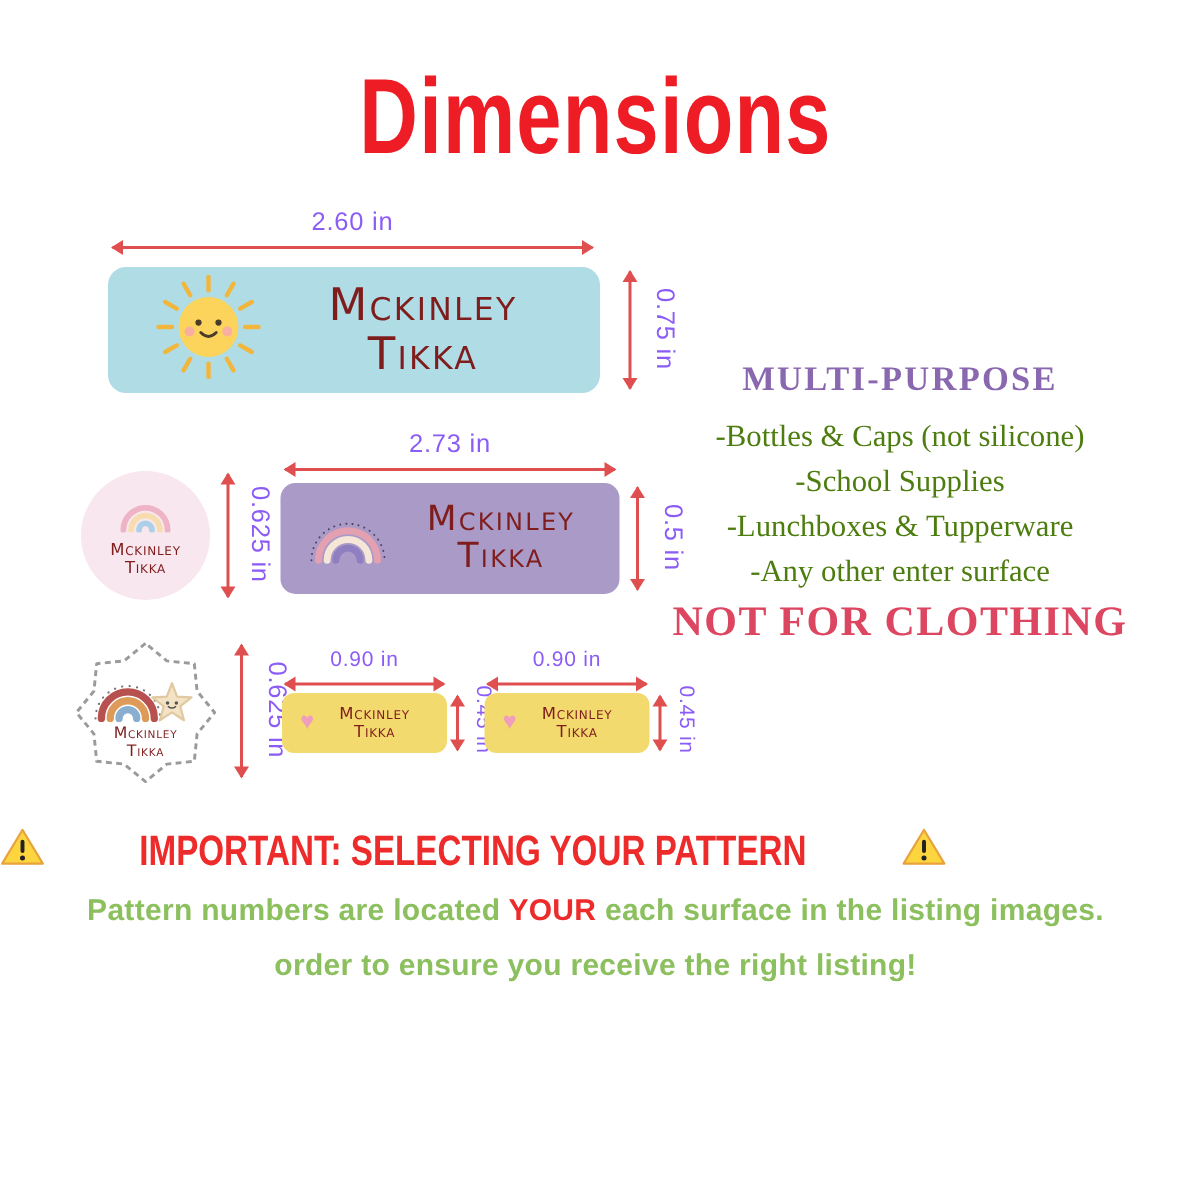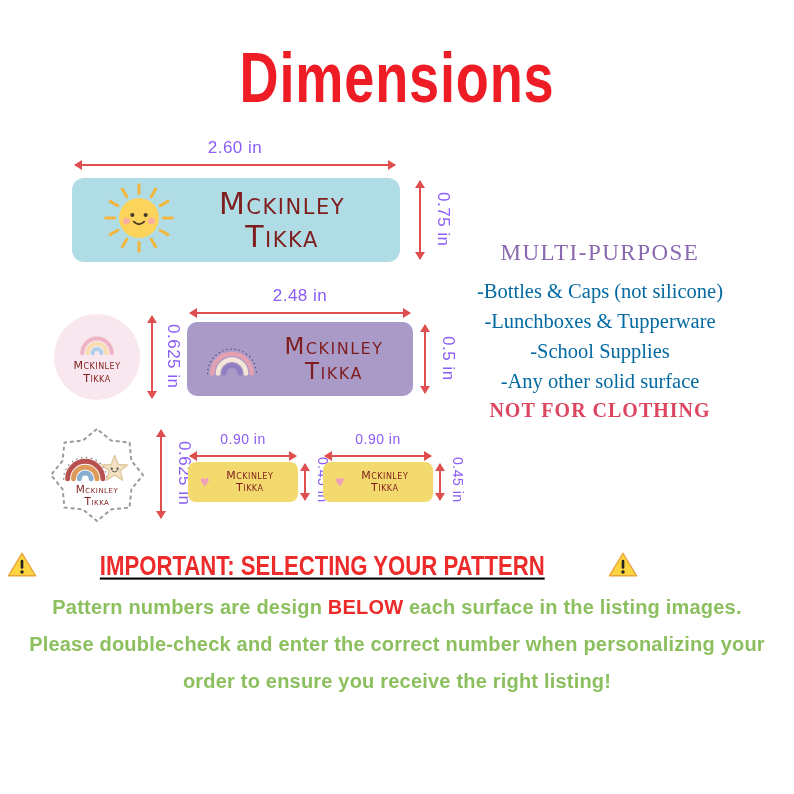--- a/index.html
+++ b/index.html
@@ -66,31 +66,31 @@
   .label-small .name { flex:1; font-size:11px; letter-spacing:0.5px; }
   #small-label-1 { left:188px; }
   #small-label-2 { left:323px; }
 
   
   .multi {
     position:absolute; left:440px; top:240px; width:320px; text-align:center;
     font-family:"Liberation Serif", serif;
   }
   .multi .multi-title {
-    color:#8a68b0; font-size:23px; font-weight:400; letter-spacing:1.5px; margin-bottom:10px;
-  }
-  .multi .multi-item { color:#0369a1; font-size:20.5px; line-height:30px; }
+    color:#8a68b0; font-size:23px; font-weight:700; letter-spacing:1.5px; margin-bottom:10px;
+  }
+  .multi .multi-item { color:#4d7c0f; font-size:20.5px; line-height:30px; }
   .multi .multi-warning {
-    color:#dd4660; font-size:20px; font-weight:700; letter-spacing:1px; margin-top:3px;
+    color:#dd4660; font-size:28px; font-weight:700; letter-spacing:1px; margin-top:3px;
   }
 
   
   .important-heading {
     position:absolute; left:0; top:551px; width:645px;
-    display:flex; align-items:center; justify-content:center; gap:14px;text-decoration:underline;
+    display:flex; align-items:center; gap:14px;
   }
   .important-heading .head-text {
     display:inline-block; color:#ee2b2b; font-size:27px; font-weight:800;
     transform:scale(0.82,1.05); transform-origin:center center; white-space:nowrap;
   }
   .important-body {
     position:absolute; left:0; top:589px; width:794px; text-align:center;
     color:#8cbf5e; font-size:20px; font-weight:700; line-height:37px; letter-spacing:0.2px;
   }
   .important-body .em { color:#ee2b2b; }
@@ -130,21 +130,21 @@
   </span>
   <div class="name">
     <div>Mckinley</div>
     <div>Tikka</div>
   </div>
 </div>
 
 <div class="v-arrow" style="left:419px; top:181px; height:78px;"></div>
 <div class="dim v" style="left:433px; top:192px;">0.75 in</div>
 
-<div class="dim h" style="left:190px; top:286px; width:220px;">2.48 in</div>
+<div class="dim h" style="left:190px; top:286px; width:220px;">2.73 in</div>
 <div class="h-arrow" style="left:190px; top:312px; width:220px;"></div>
 
 <div class="label-medium">
   <span>
     <svg width="58" height="44" viewBox="0 0 100 75">
       <g fill="none" stroke-linecap="round">
         <path d="M8 66 A42 42 0 0 1 92 66" stroke="#4a3f55" stroke-width="2.2" stroke-dasharray="0.1 7"></path>
         <path d="M16 66 A34 34 0 0 1 84 66" stroke="#e2a0b0" stroke-width="8"></path>
         <path d="M26 66 A24 24 0 0 1 74 66" stroke="#f5e6d8" stroke-width="8"></path>
         <path d="M36 66 A14 14 0 0 1 64 66" stroke="#8f7fc0" stroke-width="8"></path>
@@ -224,23 +224,23 @@
     <div>Mckinley</div>
     <div>Tikka</div>
   </div>
 </div>
 <div class="v-arrow" style="left:439px; top:464px; height:36px;"></div>
 <div class="dim v small" style="left:450px; top:457px;">0.45 in</div>
 
 <div class="multi">
   <div class="multi-title">MULTI-PURPOSE</div>
   <div class="multi-item">-Bottles &amp; Caps (not silicone)</div>
+  <div class="multi-item">-School Supplies</div>
   <div class="multi-item">-Lunchboxes &amp; Tupperware</div>
-  <div class="multi-item">-School Supplies</div>
-  <div class="multi-item">-Any other solid surface</div>
+  <div class="multi-item">-Any other enter surface</div>
   <div class="multi-warning">NOT FOR CLOTHING</div>
 </div>
 
 <div class="important-heading">
   <span>
     <svg width="30" height="27" viewBox="0 0 32 28">
       <path d="M16 2 L30.5 26 H1.5 Z" fill="#fcd53f" stroke="#e8a33d" stroke-width="1.5" stroke-linejoin="round"></path>
       <rect x="14.6" y="9" width="2.8" height="9.5" rx="1.4" fill="#222"></rect>
       <circle cx="16" cy="22" r="1.8" fill="#222"></circle>
     </svg>
@@ -250,17 +250,16 @@
     <svg width="30" height="27" viewBox="0 0 32 28">
       <path d="M16 2 L30.5 26 H1.5 Z" fill="#fcd53f" stroke="#e8a33d" stroke-width="1.5" stroke-linejoin="round"></path>
       <rect x="14.6" y="9" width="2.8" height="9.5" rx="1.4" fill="#222"></rect>
       <circle cx="16" cy="22" r="1.8" fill="#222"></circle>
     </svg>
   </span>
 </div>
 
 <div class="important-body">
   <div>
-    <span>Pattern numbers are design </span><span class="em">BELOW</span><span> each surface in the listing images.</span>
-  </div>
-  <div>Please double-check and enter the correct number when personalizing your</div>
+    <span>Pattern numbers are located </span><span class="em">YOUR</span><span> each surface in the listing images.</span>
+  </div>
   <div>order to ensure you receive the right listing!</div>
 </div>
 
 </body></html>

